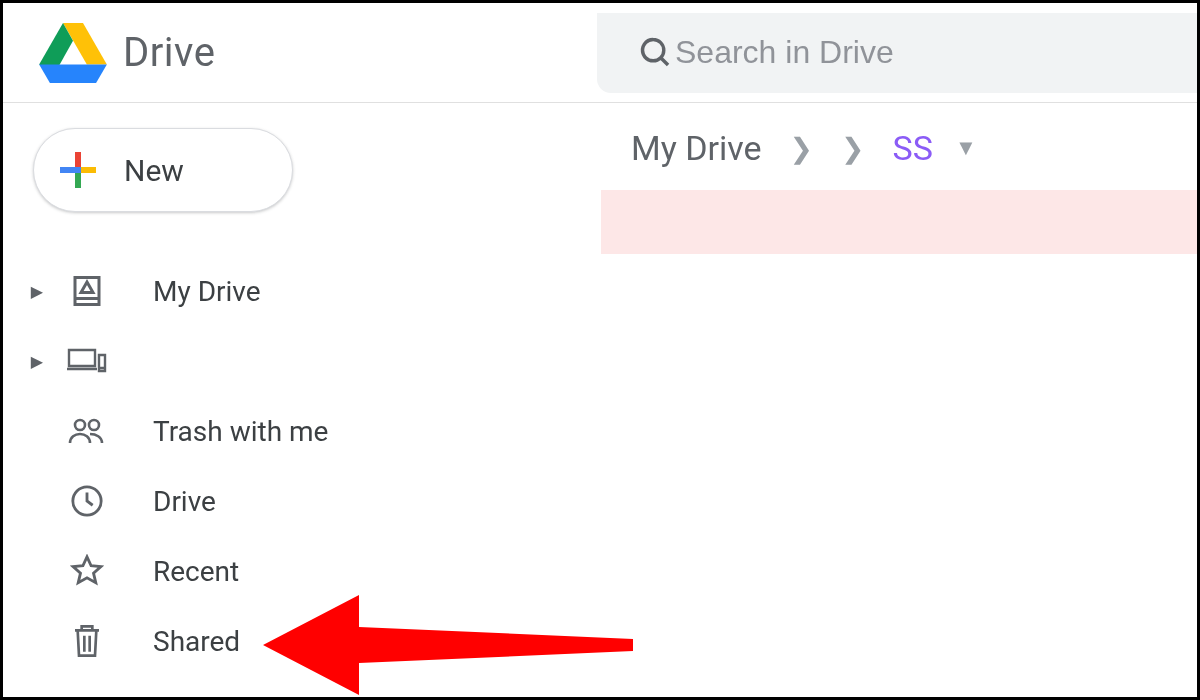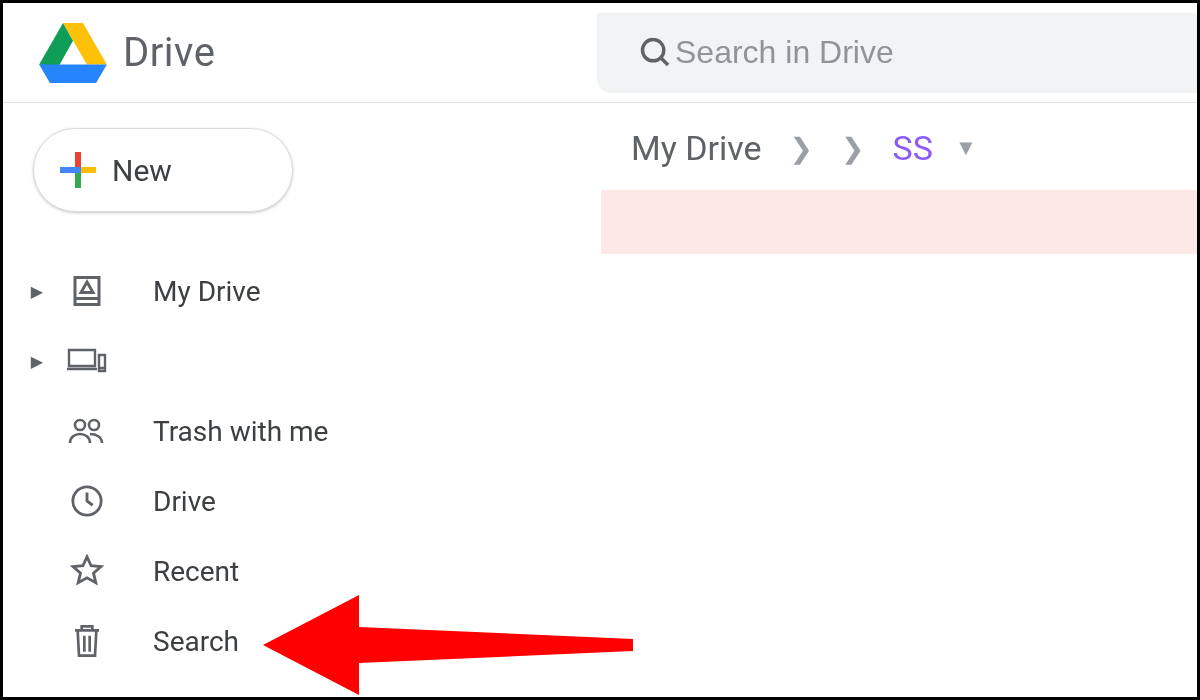--- a/index.html
+++ b/index.html
@@ -72,21 +72,21 @@
     padding-top:22px;
   }
   .new-btn {
     margin-left:30px;
     width:260px; height:84px;
     background:#fff;
     border:1px solid #dadce0;
     border-radius:42px;
     box-shadow:0 1px 3px rgba(60,64,67,0.28);
     display:flex; align-items:center;
-    gap:14px;
+    gap:26px;
     padding-left:24px;
     cursor:pointer;
   }
   .new-btn span { font-size:30px; color:#3c4043; }
 
   .nav { margin-top:44px; }
   .nav-item {
     display:flex; align-items:center;
     height:70px;
     padding-left:14px;
@@ -203,21 +203,21 @@
       <span class="lbl">Recent</span>
     </div>
 
     <div class="nav-item">
       <span class="chevslot"></span>
       <span class="iconslot">
         <svg width="32" height="36" viewBox="0 0 24 26">
             <path fill="none" stroke="#5f6368" stroke-width="2" d="M3 5h18M8 5V2h8v3M5 5l1 19h12l1-19M10 9v12M14 9v12"></path>
           </svg>
       </span>
-      <span class="lbl">Search</span>
+      <span class="lbl">Shared</span>
     </div>
 
   </div>
 </div>
 
 <div class="content-area">
   <div class="breadcrumb">
     <span class="crumb">My Drive</span>
     <span class="chev">❯</span>
     <span class="chev">❯</span>

